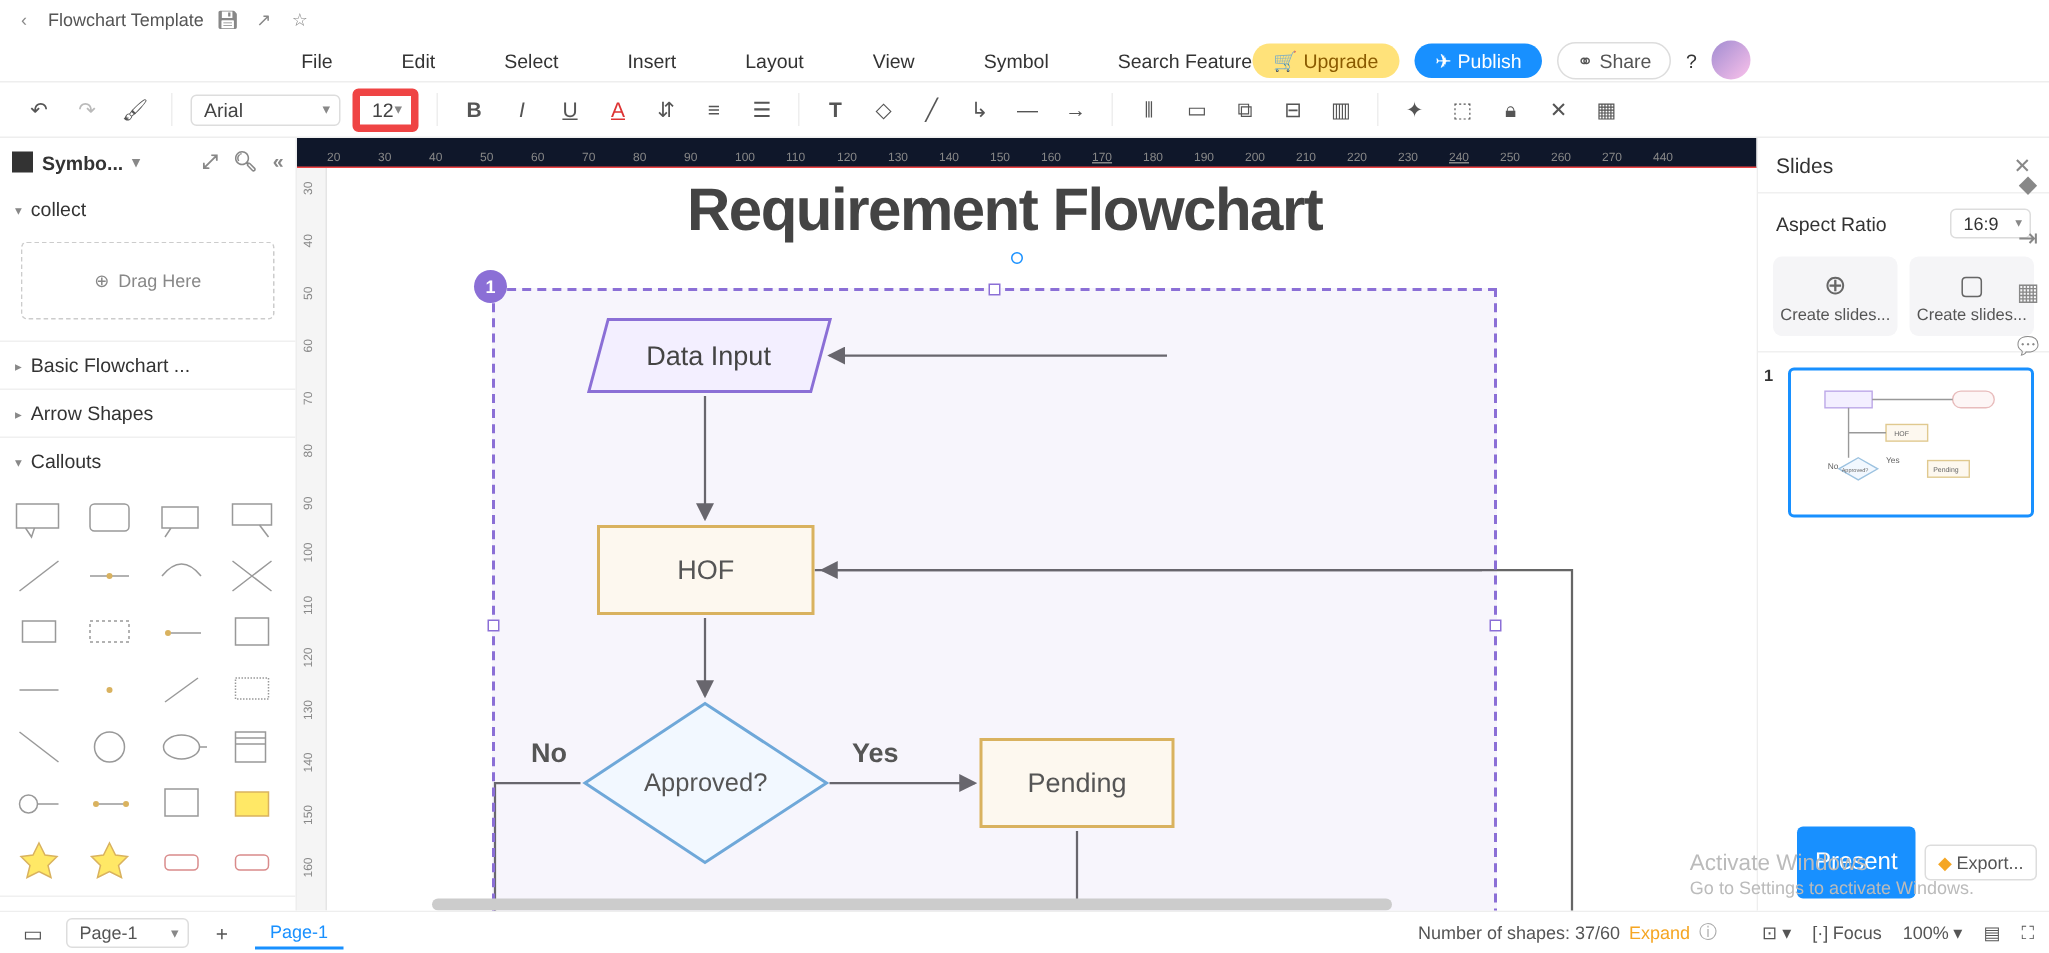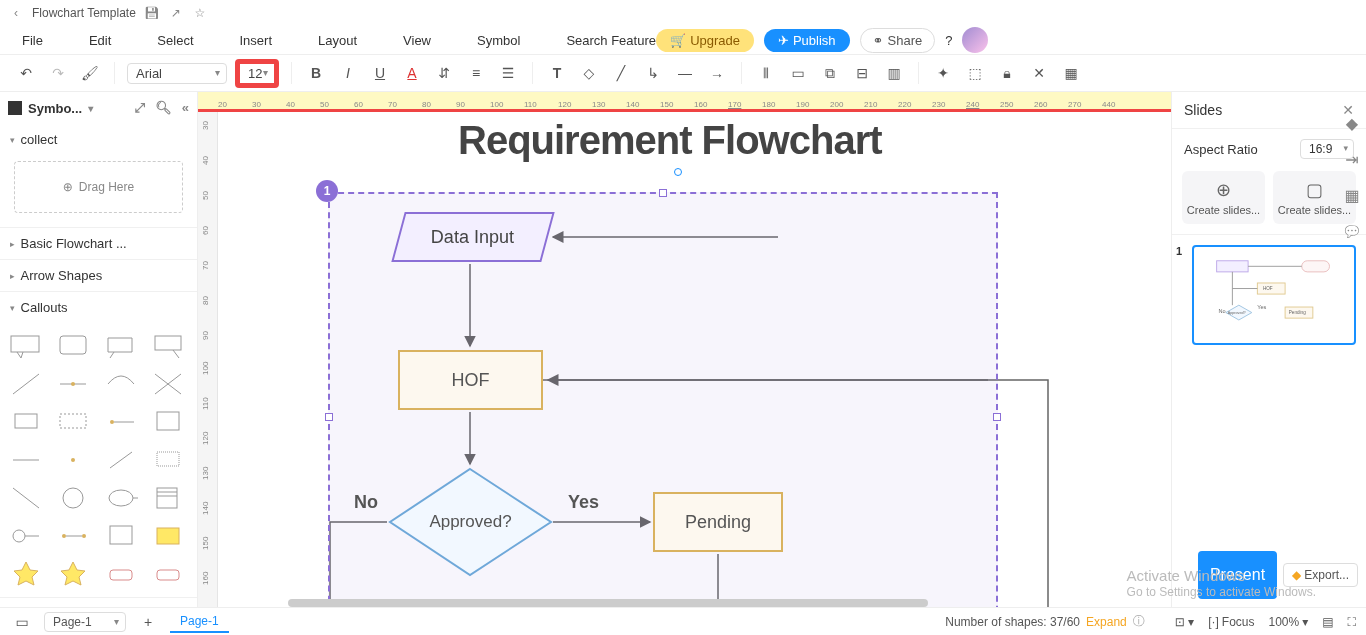--- a/index.html
+++ b/index.html
@@ -3,21 +3,21 @@
 <meta charset="utf-8">
 <style>
 * { margin: 0; padding: 0; box-sizing: border-box; font-family: -apple-system, BlinkMacSystemFont, "Segoe UI", Arial, sans-serif; }
 body { width: 1366px; height: 635px; overflow: hidden; background: #fff; position: relative; }
 
 
 .titlebar { height: 26px; display: flex; align-items: center; padding: 0 8px; gap: 8px; font-size: 12px; color: #555; }
 .titlebar .icon { width: 16px; height: 16px; display: inline-flex; align-items: center; justify-content: center; color: #888; cursor: pointer; }
 
 
-.menubar { height: 28px; display: flex; align-items: center; padding: 0 20px 0 22px; font-size: 13px; color: #333; justify-content: flex-start; }
+.menubar { height: 28px; display: flex; align-items: center; padding: 0 20px 0 22px; font-size: 13px; color: #333; justify-content: center; }
 .menubar .left { display: flex; gap: 46px; }
 .menubar .item { cursor: pointer; }
 .menubar .right { display: flex; align-items: center; gap: 10px; }
 .btn-upgrade { background: #ffe27a; color: #8a5a00; border: none; border-radius: 15px; padding: 4px 14px; font-size: 13px; font-weight: 500; display: flex; align-items: center; gap: 4px; cursor: pointer; }
 .btn-publish { background: #1890ff; color: #fff; border: none; border-radius: 15px; padding: 4px 14px; font-size: 13px; display: flex; align-items: center; gap: 4px; cursor: pointer; }
 .btn-share { background: #fff; border: 1px solid #ddd; border-radius: 15px; padding: 4px 12px; font-size: 13px; color: #555; display: flex; align-items: center; gap: 4px; cursor: pointer; }
 .avatar { width: 26px; height: 26px; border-radius: 50%; background: linear-gradient(135deg, #a18cd1, #fbc2eb); }
 
 
 .toolbar { height: 38px; border-top: 1px solid #eee; border-bottom: 1px solid #eee; display: flex; align-items: center; padding: 0 14px; gap: 8px; }
@@ -38,21 +38,21 @@
 .lib-section { border-bottom: 1px solid #f0f0f0; }
 .lib-head { padding: 8px 10px; font-size: 13px; color: #333; display: flex; align-items: center; gap: 6px; cursor: pointer; }
 .lib-head .chev { font-size: 9px; color: #888; }
 .drag-here { margin: 6px 14px 14px; border: 1px dashed #ccc; border-radius: 4px; padding: 18px 0; text-align: center; font-size: 12px; color: #888; display: flex; align-items: center; justify-content: center; gap: 6px; }
 .callouts-grid { padding: 6px; display: grid; grid-template-columns: repeat(4, 1fr); gap: 4px; }
 .co { width: 42px; height: 34px; border: 1px solid transparent; display: flex; align-items: center; justify-content: center; cursor: pointer; }
 .co svg { width: 36px; height: 28px; }
 
 
 .canvas-wrap { flex: 1; background: #fcfcfc; position: relative; overflow: hidden; }
-.ruler-h { position: absolute; top: 0; left: 0; right: 0; height: 20px; background: #fef9c3; border-bottom: 3px solid #ef4444; font-size: 8px; color: #888; }
+.ruler-h { position: absolute; top: 0; left: 0; right: 0; height: 20px; background: #0f172a; border-bottom: 1px solid #ef4444; font-size: 8px; color: #888; }
 .ruler-h .tick { position: absolute; top: 8px; }
 .ruler-v { position: absolute; top: 20px; left: 0; bottom: 0; width: 20px; background: #f5f5f5; border-right: 1px solid #e5e5e5; font-size: 8px; color: #888; }
 .ruler-v .tick { position: absolute; left: 3px; transform: rotate(-90deg); transform-origin: left top; }
 .canvas-scrollbar { position: absolute; bottom: 0; left: 90px; width: 640px; height: 8px; background: #ccc; border-radius: 4px; }
 
 .canvas { position: absolute; left: 20px; top: 20px; right: 0; bottom: 0; background: #fff; }
 .title-text { position: absolute; left: 240px; top: 6px; font-size: 40px; font-weight: 700; color: #444; letter-spacing: -1px; }
 
 .selection-box { position: absolute; left: 110px; top: 80px; width: 670px; height: 450px; border: 2px dashed #8b6fd6; background: rgba(139,111,214,0.07); }
 .sel-badge { position: absolute; left: -14px; top: -14px; width: 22px; height: 22px; border-radius: 50%; background: #8b6fd6; color: #fff; font-size: 12px; font-weight: 600; display: flex; align-items: center; justify-content: center; }

